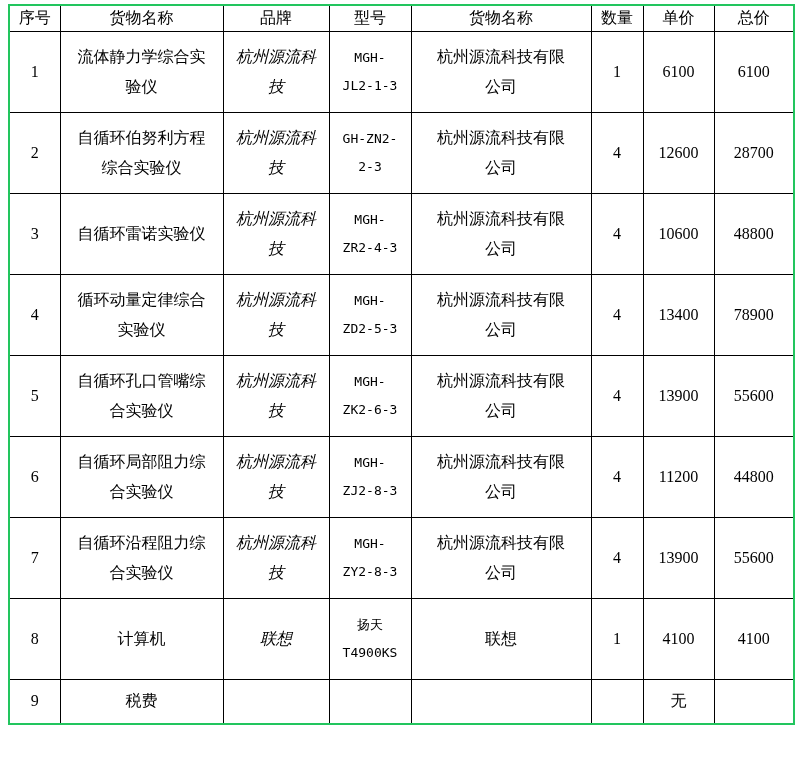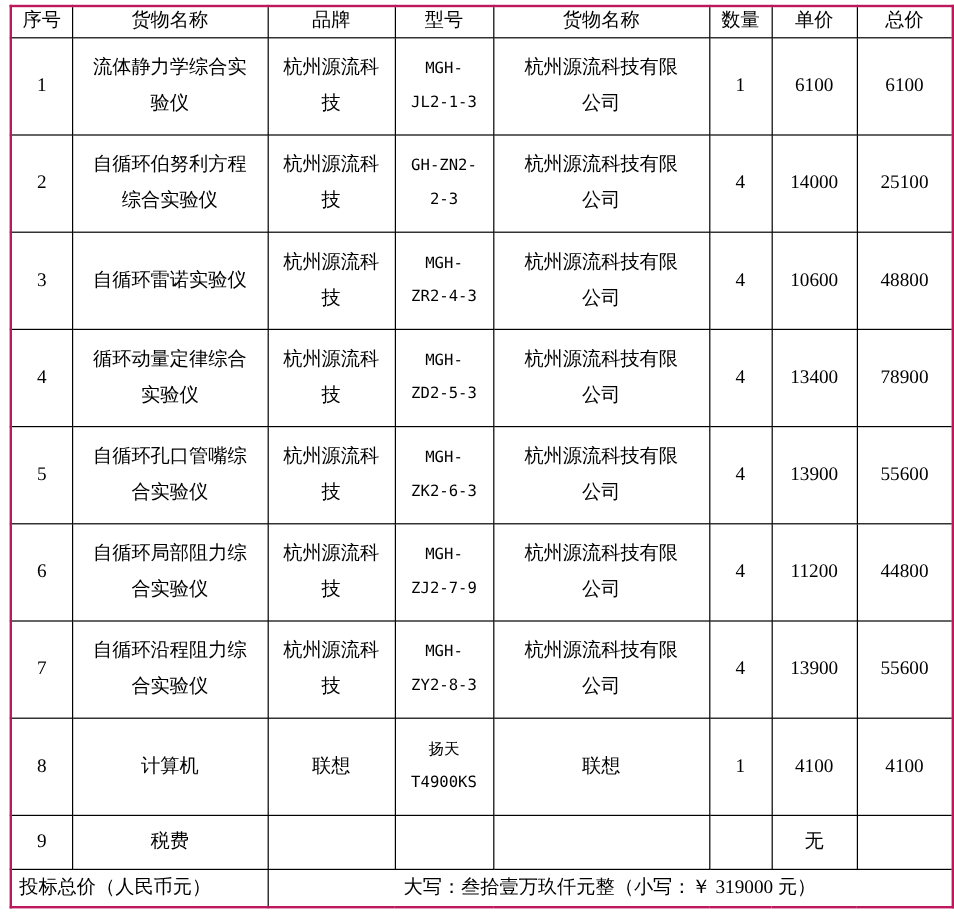--- a/index.html
+++ b/index.html
@@ -14,36 +14,36 @@
     background: #ffffff;
     box-sizing: border-box;
     padding: 4px 0 0 8px;
     font-family: "Liberation Serif", "DejaVu Serif", serif;
     color: #000000;
   }
   table.bid-table {
     border-collapse: collapse;
     table-layout: fixed;
     width: 785px;
-    border: 2px solid #be185d;
+    border: 2px solid #22c55e;
   }
   table.bid-table th,
   table.bid-table td {
     border: 1px solid #000000;
     font-size: 16px;
     font-weight: normal;
     text-align: center;
     vertical-align: middle;
     padding: 0;
     overflow: hidden;
     color: #000000;
   }
   
   table.bid-table td:nth-child(2) { padding: 0 12px; line-height: 30px; }
-  table.bid-table td:nth-child(3) { padding: 0 6px;  line-height: 30px; }
+  table.bid-table td:nth-child(3) { padding: 0 6px;  line-height: 30px; font-style: italic; }
   table.bid-table td.model-cell   {
     padding: 12px;
     line-height: 28px;
     font-family: "DejaVu Sans Mono", monospace;
     font-size: 13px;
   }
   table.bid-table td:nth-child(5) { padding: 4px 20px; line-height: 30px; }
   table.bid-table th { line-height: 24px; }
   td.left { text-align: left; }
   tr.summary-row td { line-height: 24px; }
@@ -90,22 +90,22 @@
         <td>6100</td>
       </tr>
 
       <tr style="height:61px">
         <td>2</td>
         <td>自循环伯努利方程综合实验仪</td>
         <td>杭州源流科技</td>
         <td class="model-cell">GH-ZN2-2-3</td>
         <td>杭州源流科技有限公司</td>
         <td>4</td>
-        <td>14000</td>
-        <td>25100</td>
+        <td>12600</td>
+        <td>28700</td>
       </tr>
 
       <tr style="height:60px">
         <td>3</td>
         <td>自循环雷诺实验仪</td>
         <td>杭州源流科技</td>
         <td class="model-cell">MGH-ZR2-4-3</td>
         <td>杭州源流科技有限公司</td>
         <td>4</td>
         <td>10600</td>
@@ -131,21 +131,21 @@
         <td>杭州源流科技有限公司</td>
         <td>4</td>
         <td>13900</td>
         <td>55600</td>
       </tr>
 
       <tr style="height:65px">
         <td>6</td>
         <td>自循环局部阻力综合实验仪</td>
         <td>杭州源流科技</td>
-        <td class="model-cell">MGH-ZJ2-7-9</td>
+        <td class="model-cell">MGH-ZJ2-8-3</td>
         <td>杭州源流科技有限公司</td>
         <td>4</td>
         <td>11200</td>
         <td>44800</td>
       </tr>
 
       <tr style="height:65px">
         <td>7</td>
         <td>自循环沿程阻力综合实验仪</td>
         <td>杭州源流科技</td>
@@ -174,19 +174,15 @@
         <td class="model-cell"></td>
         <td></td>
         <td></td>
         <td>无</td>
         <td></td>
       </tr>
 
 
 
 
-      <tr class="summary-row" style="height:26px">
-        <td class="summary-label" colspan="2">投标总价（人民币元）</td>
-        <td colspan="6">大写：叁拾壹万玖仟元整（小写：￥ 319000 元）</td>
-      </tr>
     </tbody>
   </table>
 </div>
 
 </body></html>

